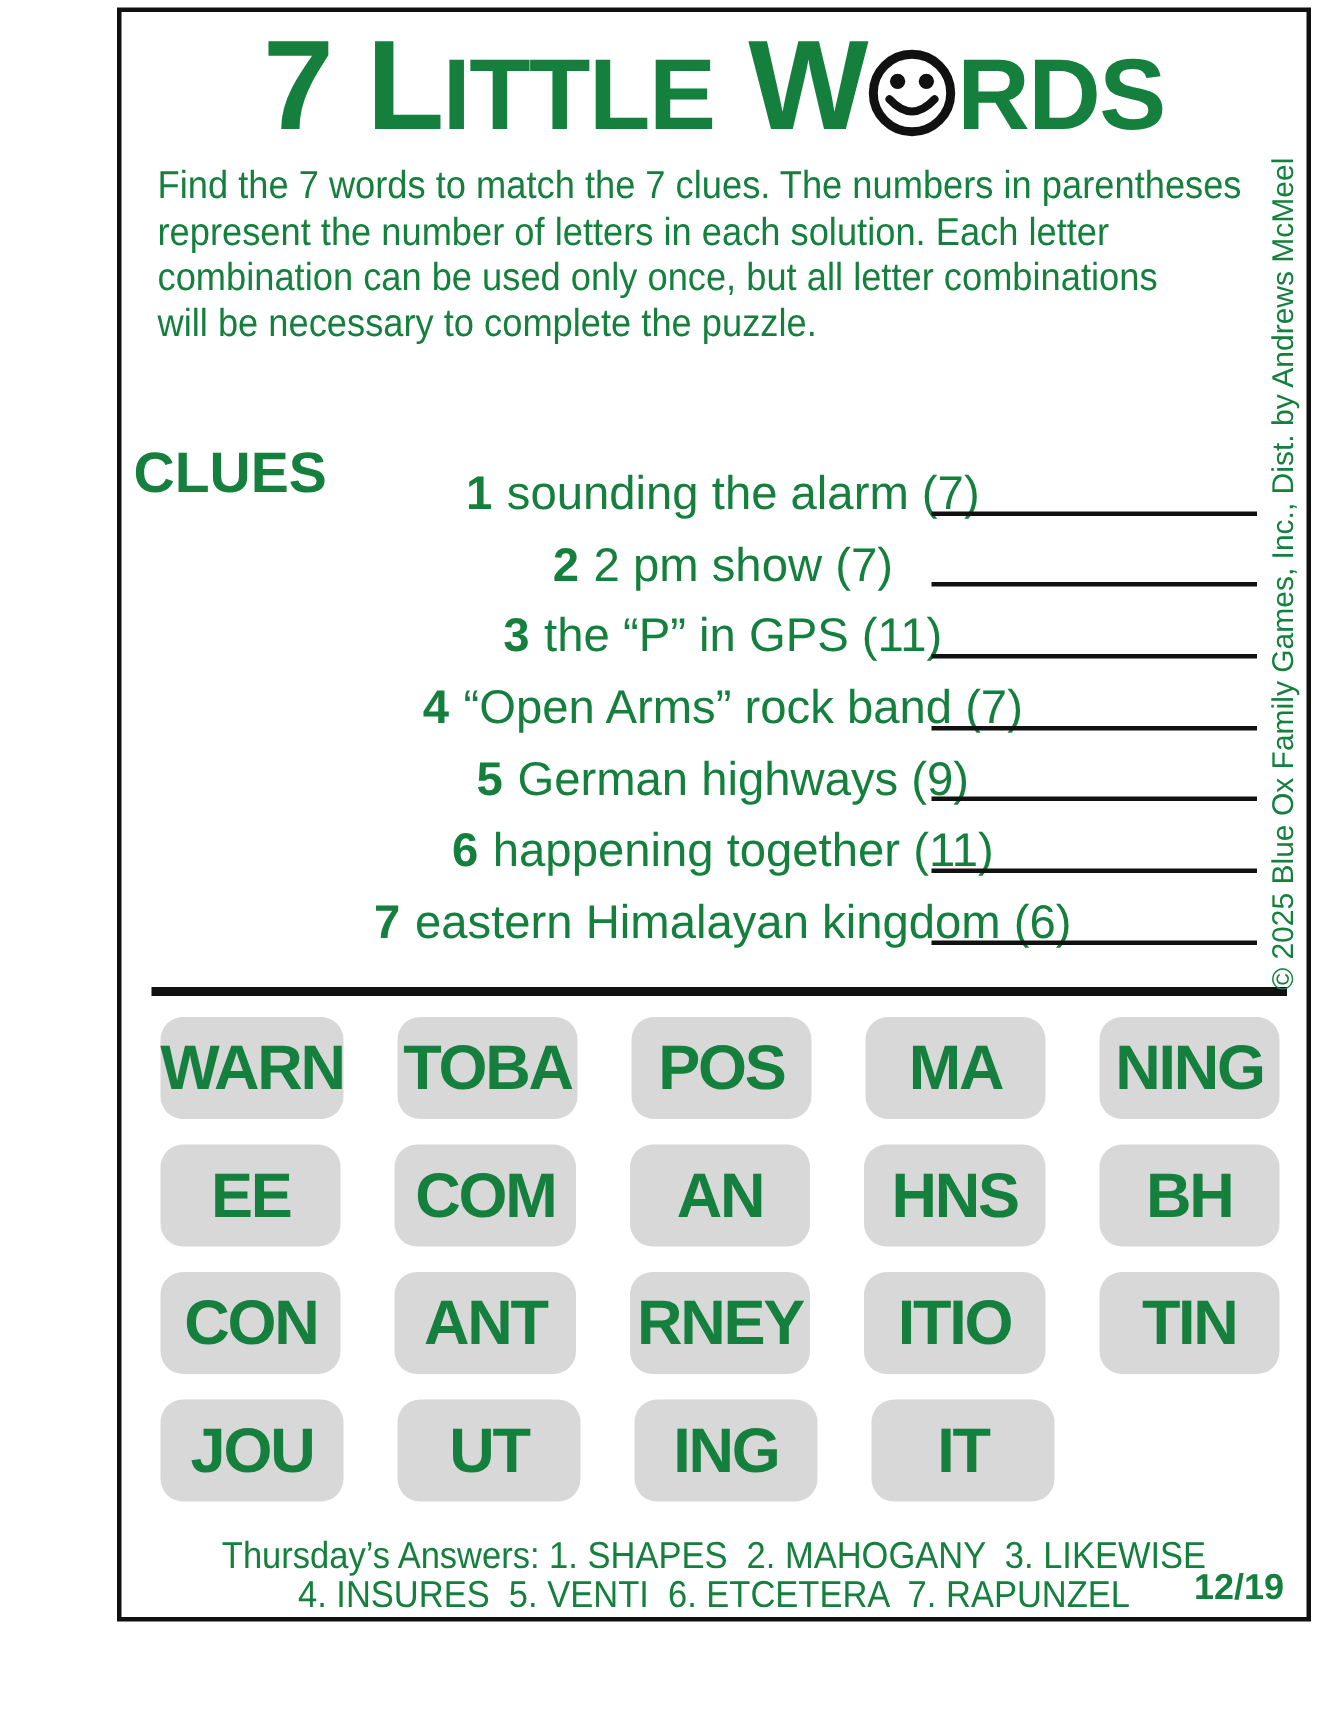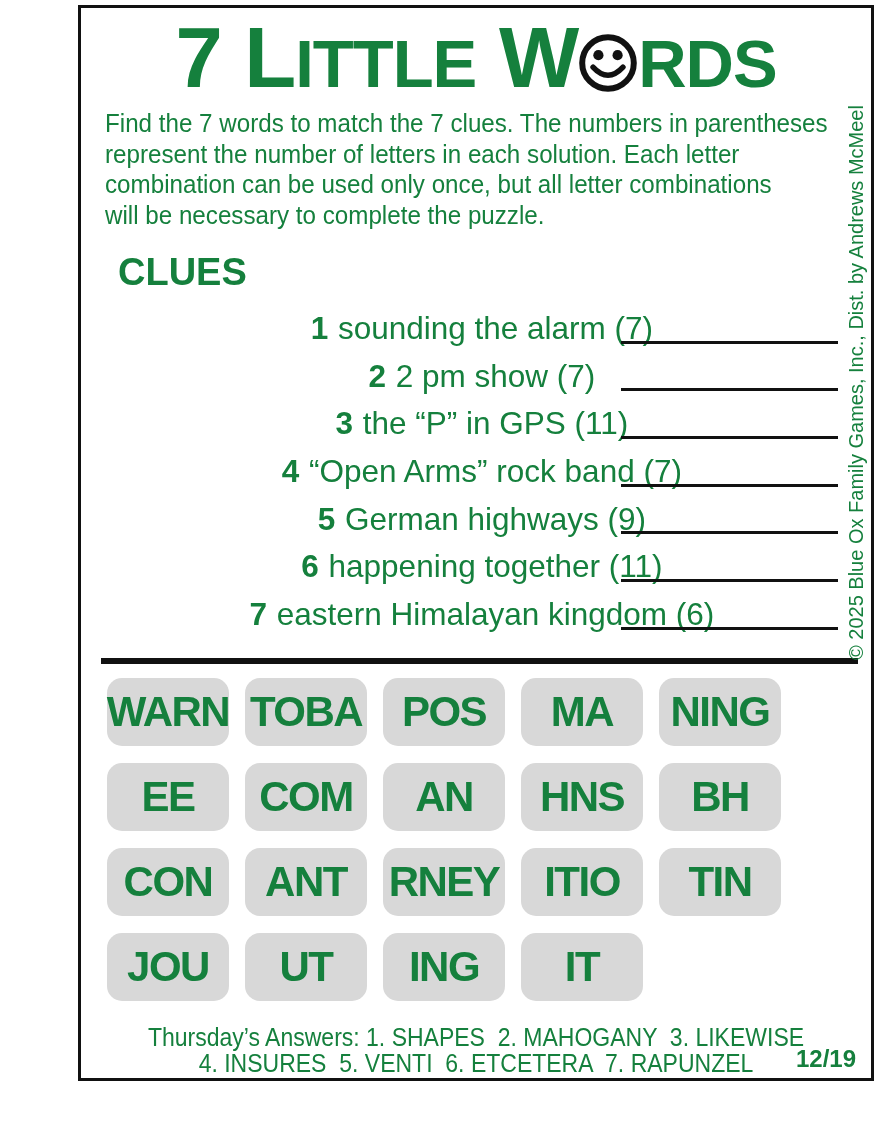--- a/index.html
+++ b/index.html
@@ -50,21 +50,21 @@
   .iline { white-space: nowrap; }
 
   
   .hdr {
     position: absolute;
     top: 244px;
     font-size: 38px;
     font-weight: bold;
     line-height: 1.1;
   }
-  .clues-hdr { left: 37px; }
+  .clues-hdr { left: 8px; margin-top: 44px; }
   .sol-hdr   { left: 537px; }
 
   
   .clues {
     position: absolute;
     left: 20px; top: 297px;
     width: 760px;
   }
   .clue-row {
     position: relative;
@@ -96,21 +96,21 @@
   }
 
   
   .tiles {
     position: absolute;
     left: 26px; top: 670px;
     width: 746px;
   }
   .tile-row {
     display: flex;
-    gap: 16px;
+    gap: 36px;
     margin-bottom: 17px;
   }
   .tile {
     width: 122px; height: 68px;
     background: #d8d8d8;
     border-radius: 15px;
     display: flex;
     align-items: center;
     justify-content: center;
     font-size: 42px;

